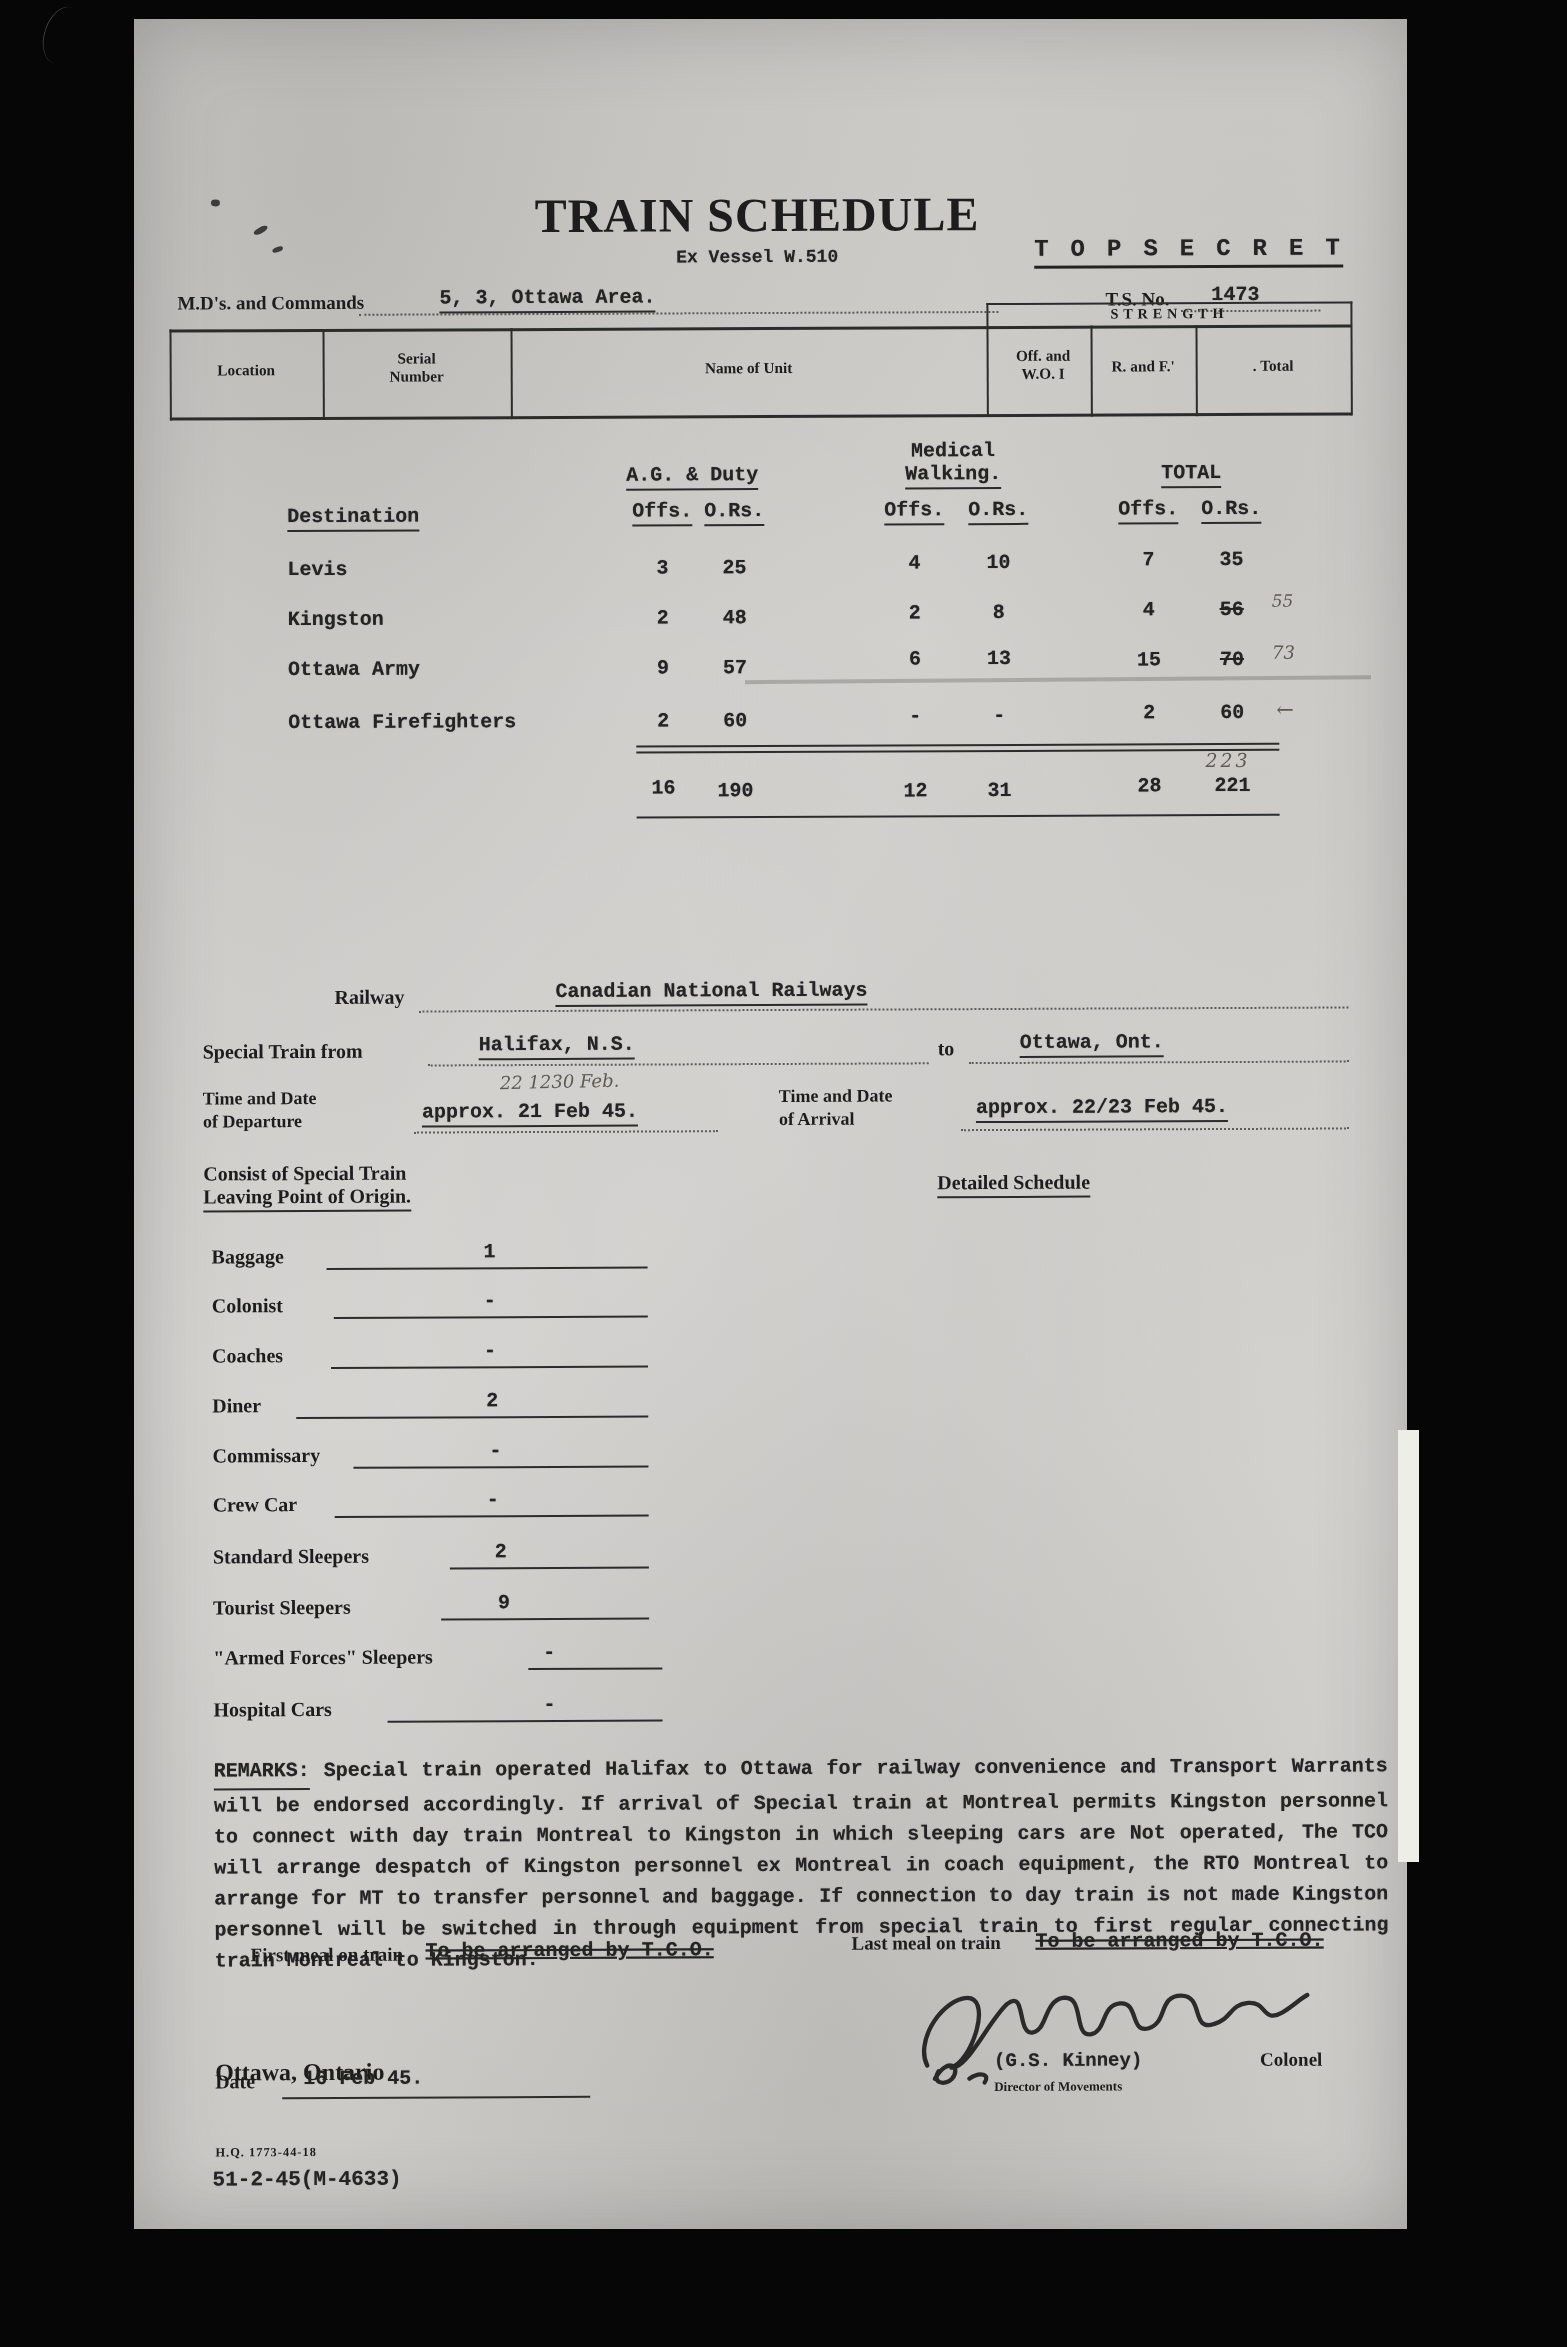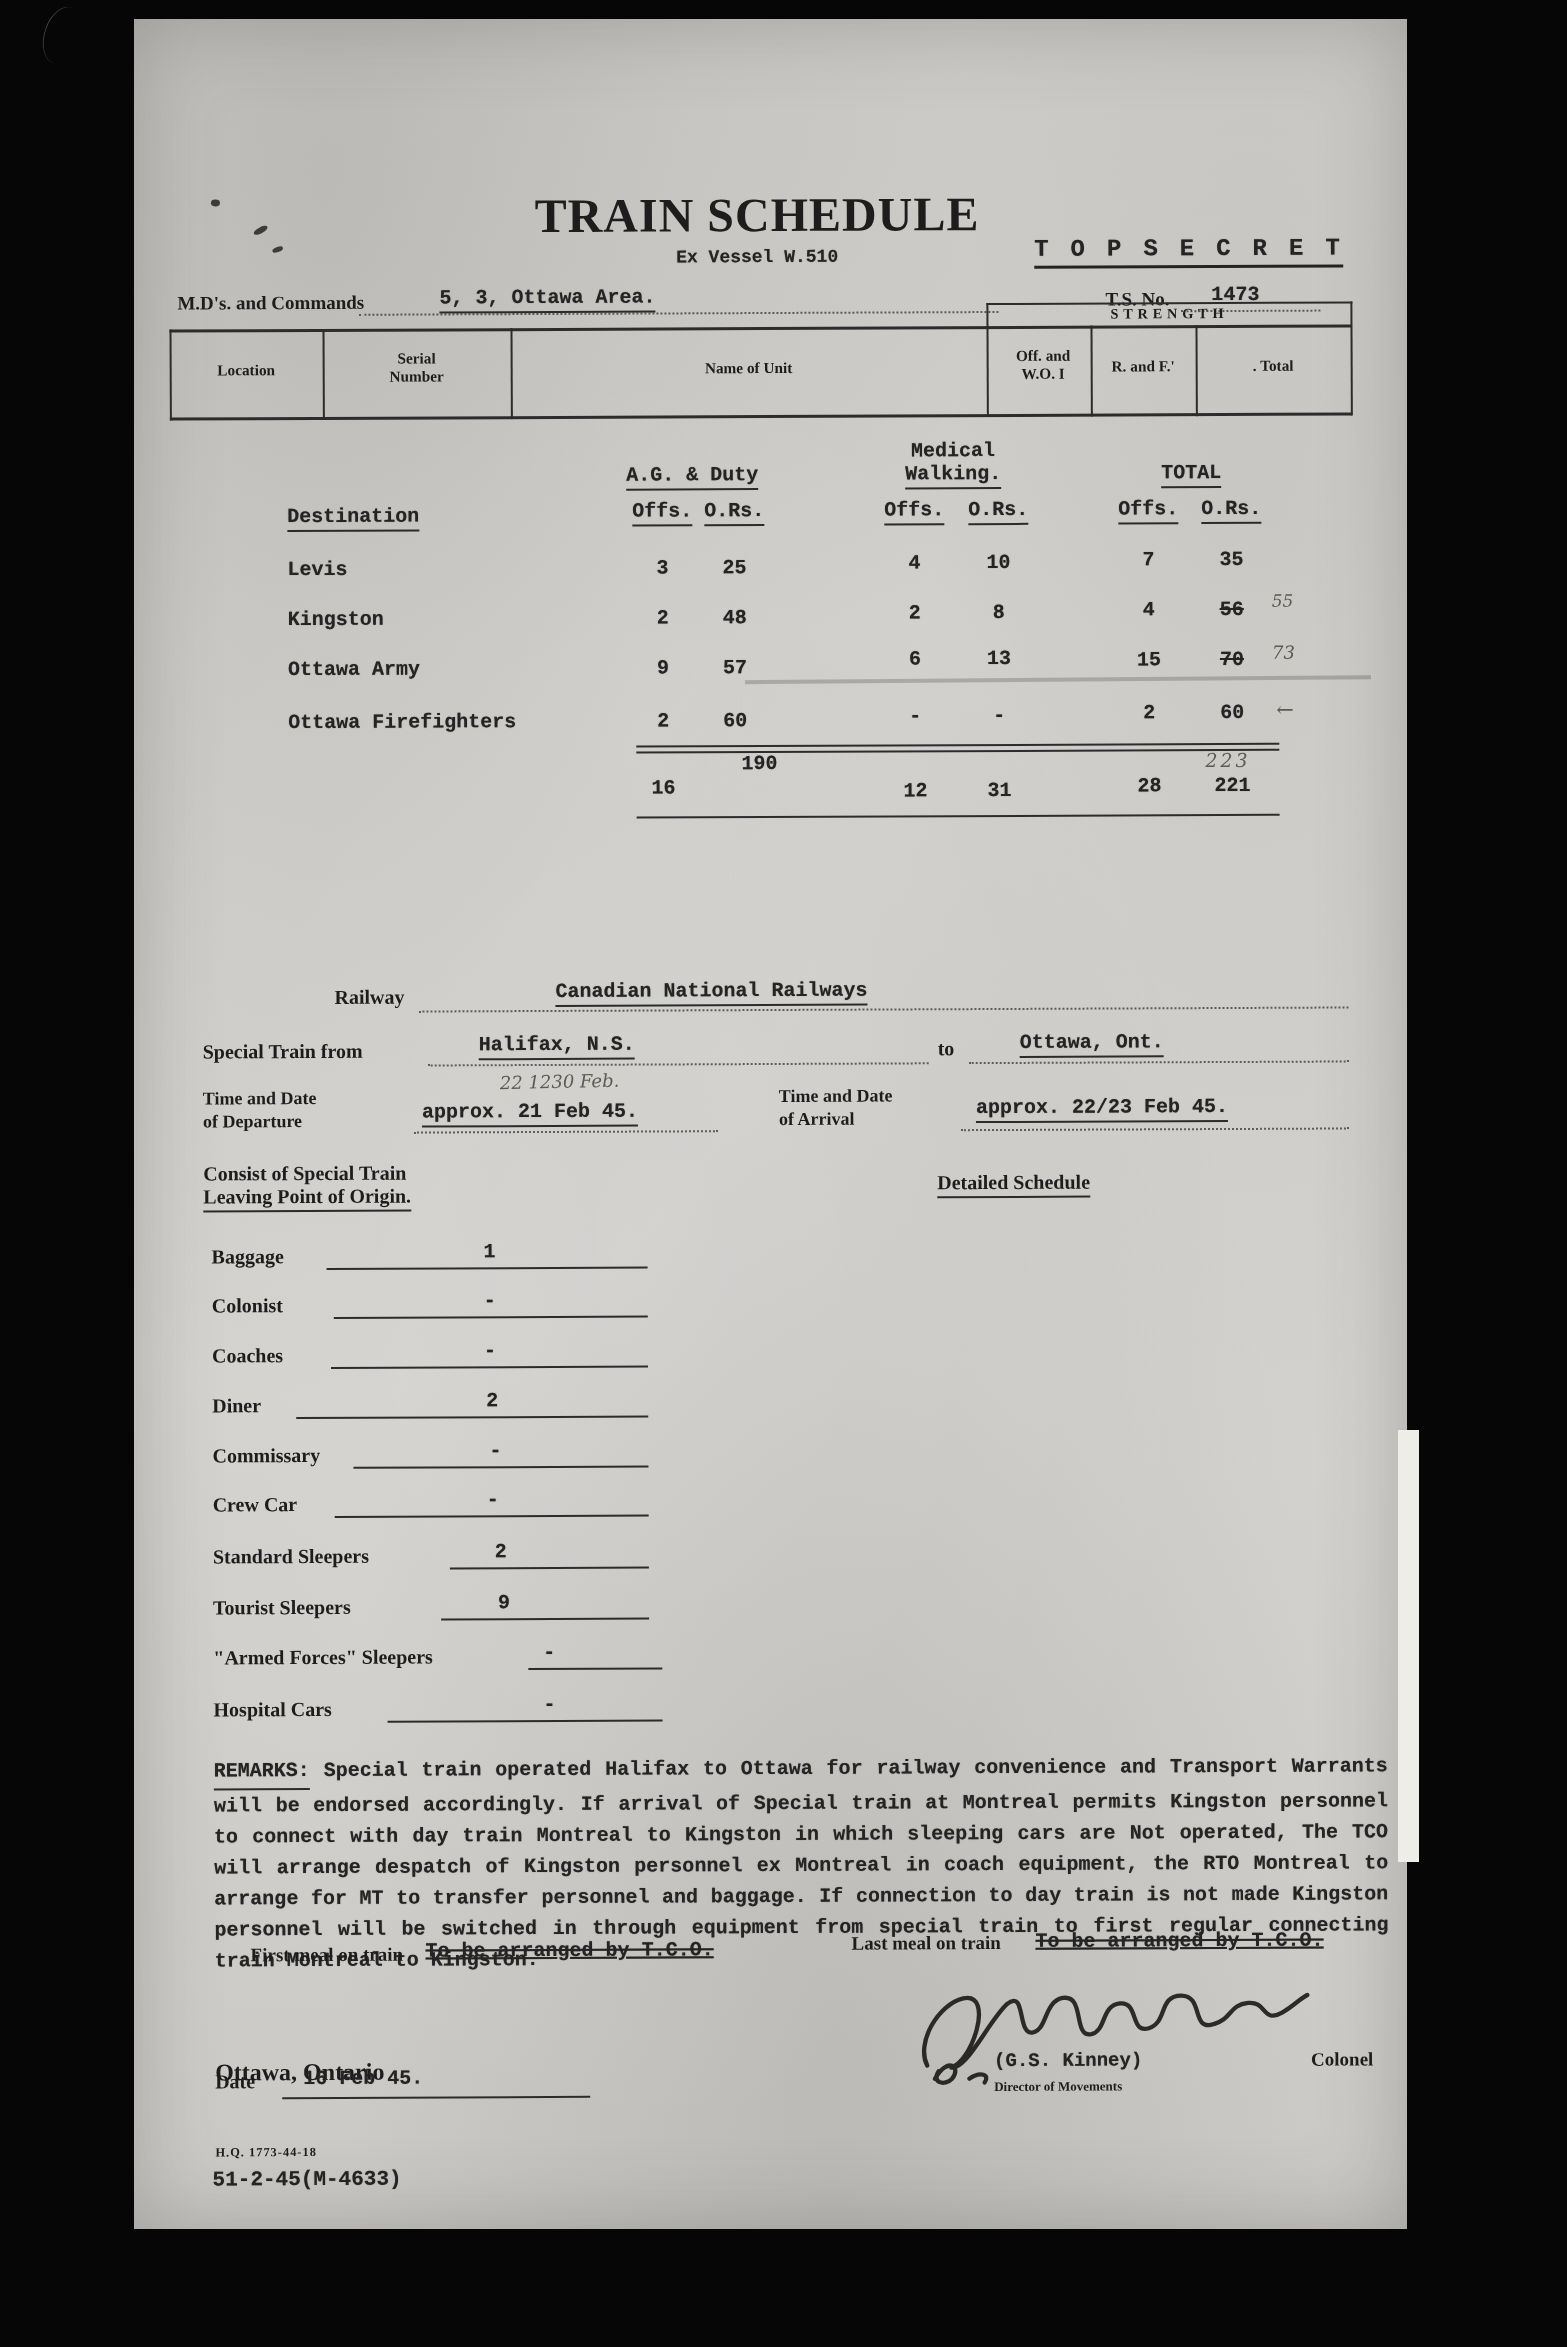--- a/index.html
+++ b/index.html
@@ -130,21 +130,21 @@
     <span class="cv tw" style="left:782px;  top:686px;">-</span>
     <span class="cv tw" style="left:866px;  top:686px;">-</span>
     <span class="cv tw" style="left:1016px; top:684px;">2</span>
     <span class="cv tw" style="left:1099px; top:684px;">60</span>
     <span class="abs hand" style="left:1143px; top:681px; font-size:21px;">←</span>
 
     <div class="abs line" style="left:503px; top:726px; width:643px; height:2.4px;"></div>
     <div class="abs line" style="left:503px; top:732px; width:643px; height:1.9px;"></div>
     <span class="abs hand" style="left:1072px; top:732px; font-size:19px; letter-spacing:2.9px;">223</span>
     <span class="cv tw" style="left:530px;  top:757px;">16</span>
-    <span class="cv tw" style="left:602px;  top:733px;margin-left:24px;">190</span>
+    <span class="cv tw" style="left:602px;  top:760px;">190</span>
     <span class="cv tw" style="left:782px;  top:761px;">12</span>
     <span class="cv tw" style="left:866px;  top:761px;">31</span>
     <span class="cv tw" style="left:1016px; top:757px;">28</span>
     <span class="cv tw" style="left:1099px; top:757px;">221</span>
     <div class="abs line" style="left:503px; top:797px; width:643px; height:2.4px;"></div>
 
     <div class="abs pr" style="left:200px; top:965px; font-size:20px;">Railway</div>
     <div class="abs dotline" style="left:285px; top:990px; width:929px;"></div>
     <div class="abs tw ul" style="left:421px; top:960px;">Canadian National Railways</div>
 
@@ -237,21 +237,21 @@
 
     <svg class="abs" viewBox="0 0 430 140" style="left:769px; top:1940px; width:411px; height:134px;" xmlns="http://www.w3.org/2000/svg">
       <g fill="none" stroke="#1d1d1c" stroke-width="4.5" stroke-linecap="round" opacity="0.92">
         <path d="M20 112 C 8 88 32 48 58 42 C 92 35 66 112 44 114 C 60 120 84 66 104 48 C 124 32 114 80 130 78 C 146 76 142 46 162 42 C 186 38 172 84 192 80 C 208 76 202 50 222 48 C 242 46 232 80 252 74 C 272 68 262 40 286 40 C 310 40 296 78 320 70 C 340 64 336 50 356 48 C 376 46 370 70 392 58 C 404 51 410 44 418 40"></path>
         <path d="M28 126 C 42 102 56 114 46 126 C 38 134 24 130 32 118"></path>
         <path d="M64 126 C 76 118 86 122 80 130"></path>
       </g>
     </svg>
 
     <div class="abs tw" style="left:855px; top:2032px; font-size:19px;">(G.S. Kinney)</div>
-    <div class="abs pr" style="left:1172px; top:2032px; font-size:19px;">Colonel</div>
+    <div class="abs pr" style="left:1121px; top:2032px; font-size:19px;">Colonel</div>
     <div class="abs pr" style="left:855px; top:2061px; font-size:13px;">Director of Movements</div>
 
     <div class="abs pr" style="left:76px; top:2124px; font-size:12.4px; letter-spacing:1px;">H.Q. 1773-44-18</div>
     <div class="abs tw" style="left:73px; top:2147px; font-size:21px;">51-2-45(M-4633)</div>
 
    </div>
   </div>
 
   <div class="strip" style="left:1398px; top:1430px; width:21px; height:432px;"></div>
 

